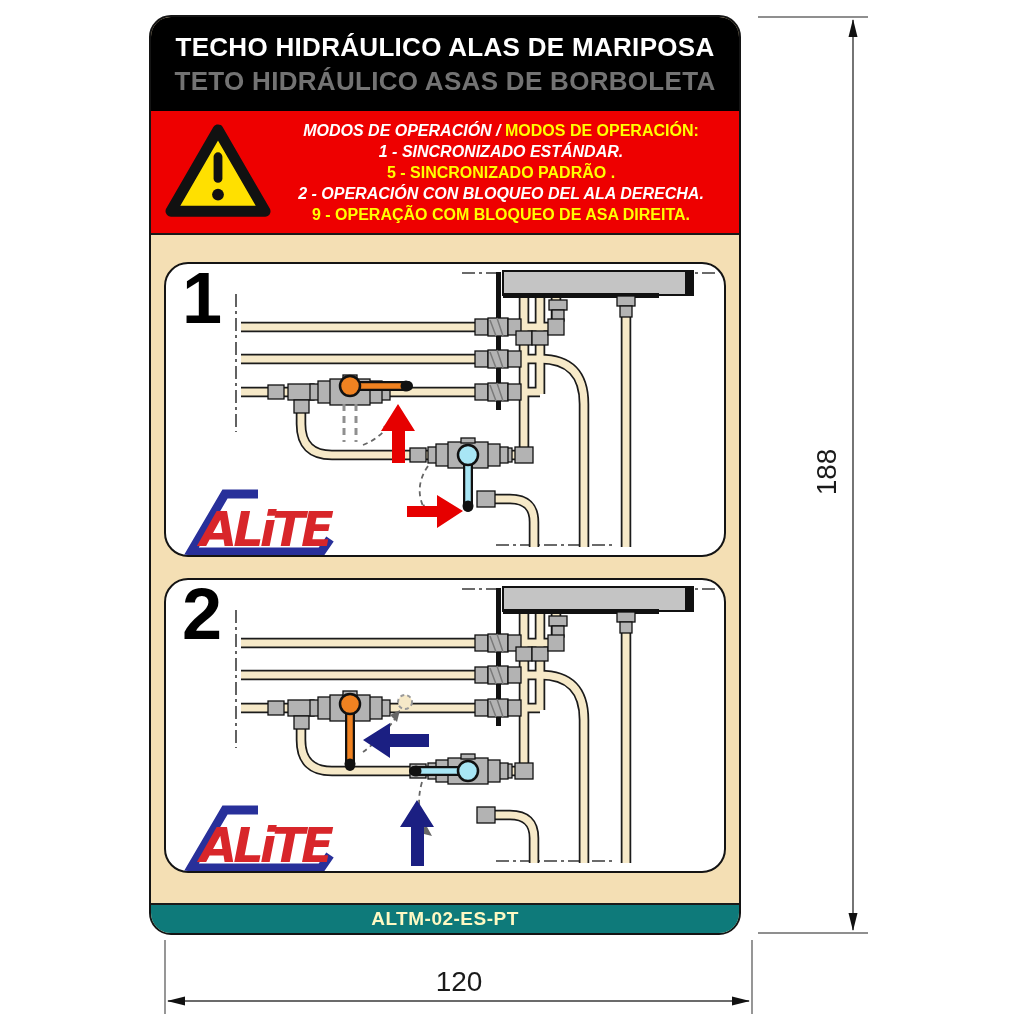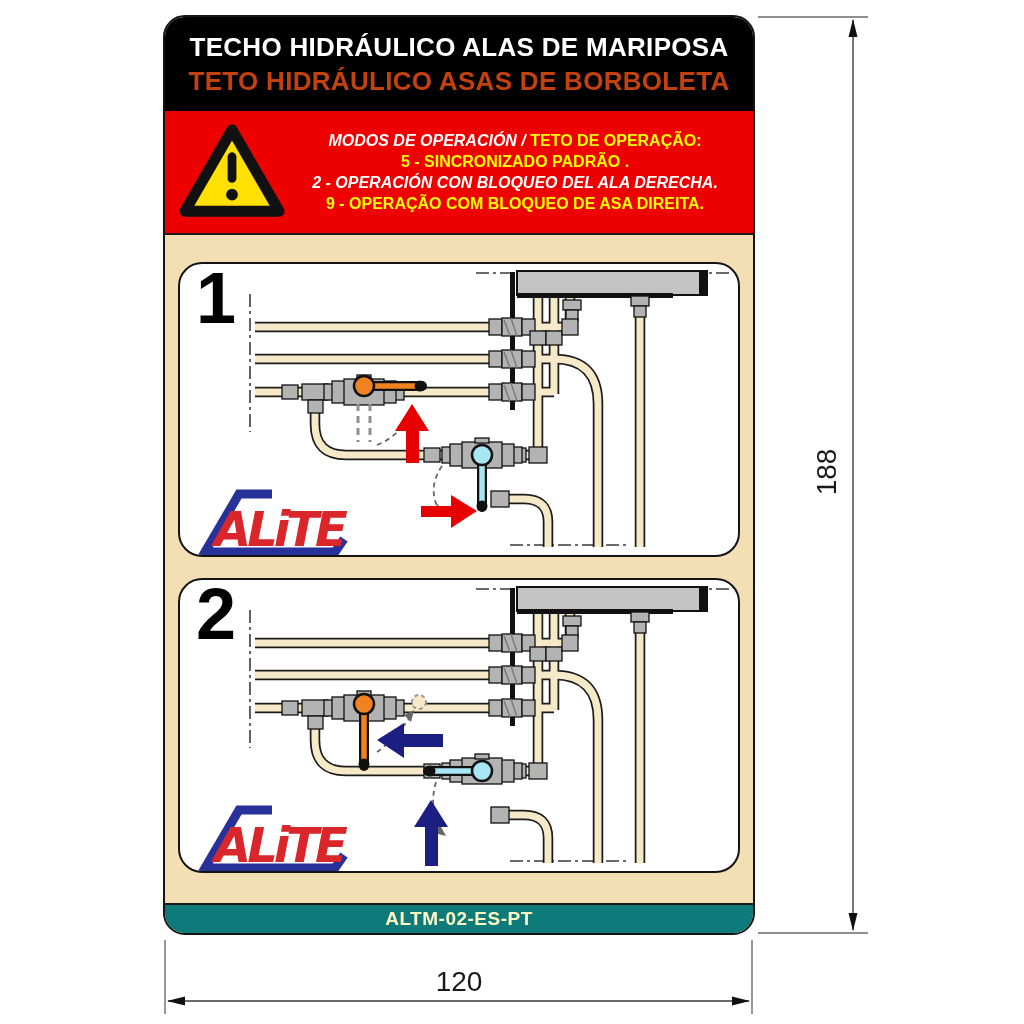--- a/index.html
+++ b/index.html
@@ -1,24 +1,24 @@
 <!DOCTYPE html>
 <html><head>
 <meta charset="utf-8">
 <style>
   html,body{margin:0;padding:0;background:#fff;}
   body{width:1024px;height:1024px;font-family:"Liberation Sans","DejaVu Sans",sans-serif;}
   .stage{position:relative;width:1024px;height:1024px;background:#fff;overflow:hidden;}
-  .label{position:absolute;left:163px;top:15px;width:592px;height:920px;box-sizing:border-box;
+  .label{position:absolute;left:149px;top:15px;width:592px;height:920px;box-sizing:border-box;
          border:2px solid #141414;border-radius:22px;background:#f4dfb4;
          display:flex;flex-direction:column;overflow:hidden;}
   .header{height:94px;background:#000;display:flex;flex-direction:column;justify-content:center;
           text-align:center;gap:3px;flex:0 0 94px;}
   .title-es{color:#fff;font-size:26px;font-weight:bold;letter-spacing:.3px;}
-  .title-pt{color:#c2410c;font-size:26px;font-weight:bold;letter-spacing:.3px;}
+  .title-pt{color:#737373;font-size:26px;font-weight:bold;letter-spacing:.3px;}
   .warning{height:124px;flex:0 0 124px;background:#ee0000;display:flex;align-items:center;
            border-bottom:2px solid #1a1a1a;box-sizing:border-box;padding:0 8px 0 14px;}
   .warn-icon{flex:0 0 106px;height:100px;}
   .warn-text{flex:1;text-align:center;font-weight:bold;font-size:16px;line-height:21px;}
   .w-es{color:#ffffff;font-style:italic;}
   .w-pt{color:#ffff00;}
   .lbody{flex:1;position:relative;}
   .panel{position:absolute;left:13px;width:562px;height:295px;box-sizing:border-box;background:#fff;
          border:2px solid #141414;border-radius:24px;overflow:hidden;}
   .panel.p1{top:27px;}
@@ -52,21 +52,22 @@
       <div class="title-pt">TETO HIDRÁULICO ASAS DE BORBOLETA</div>
     </div>
 
     <div class="warning">
       <svg class="warn-icon" viewBox="0 0 108 100">
         <polygon points="54,7 102,90 6,90" fill="#ffe000" stroke="#111" stroke-width="11" stroke-linejoin="round"></polygon>
         <rect x="49.5" y="30" width="9" height="31" rx="4.5" fill="#111"></rect>
         <circle cx="54" cy="73" r="6" fill="#111"></circle>
       </svg>
       <div class="warn-text">
-        <div><span class="w-es">MODOS DE OPERACIÓN</span><span class="w-es"> / </span><span class="w-pt">TETO DE OPERAÇÃO:</span></div>
+        <div><span class="w-es">MODOS DE OPERACIÓN</span><span class="w-es"> / </span><span class="w-pt">MODOS DE OPERACIÓN:</span></div>
+        <div class="w-es">1 - SINCRONIZADO ESTÁNDAR.</div>
         <div class="w-pt">5 - SINCRONIZADO PADRÃO .</div>
         <div class="w-es">2 - OPERACIÓN CON BLOQUEO DEL ALA DERECHA.</div>
         <div class="w-pt">9 - OPERAÇÃO COM BLOQUEO DE ASA DIREITA.</div>
       </div>
     </div>
 
     <div class="lbody">
 
       <div class="panel p1">
         <svg class="diagram" viewBox="0 0 558 291">

